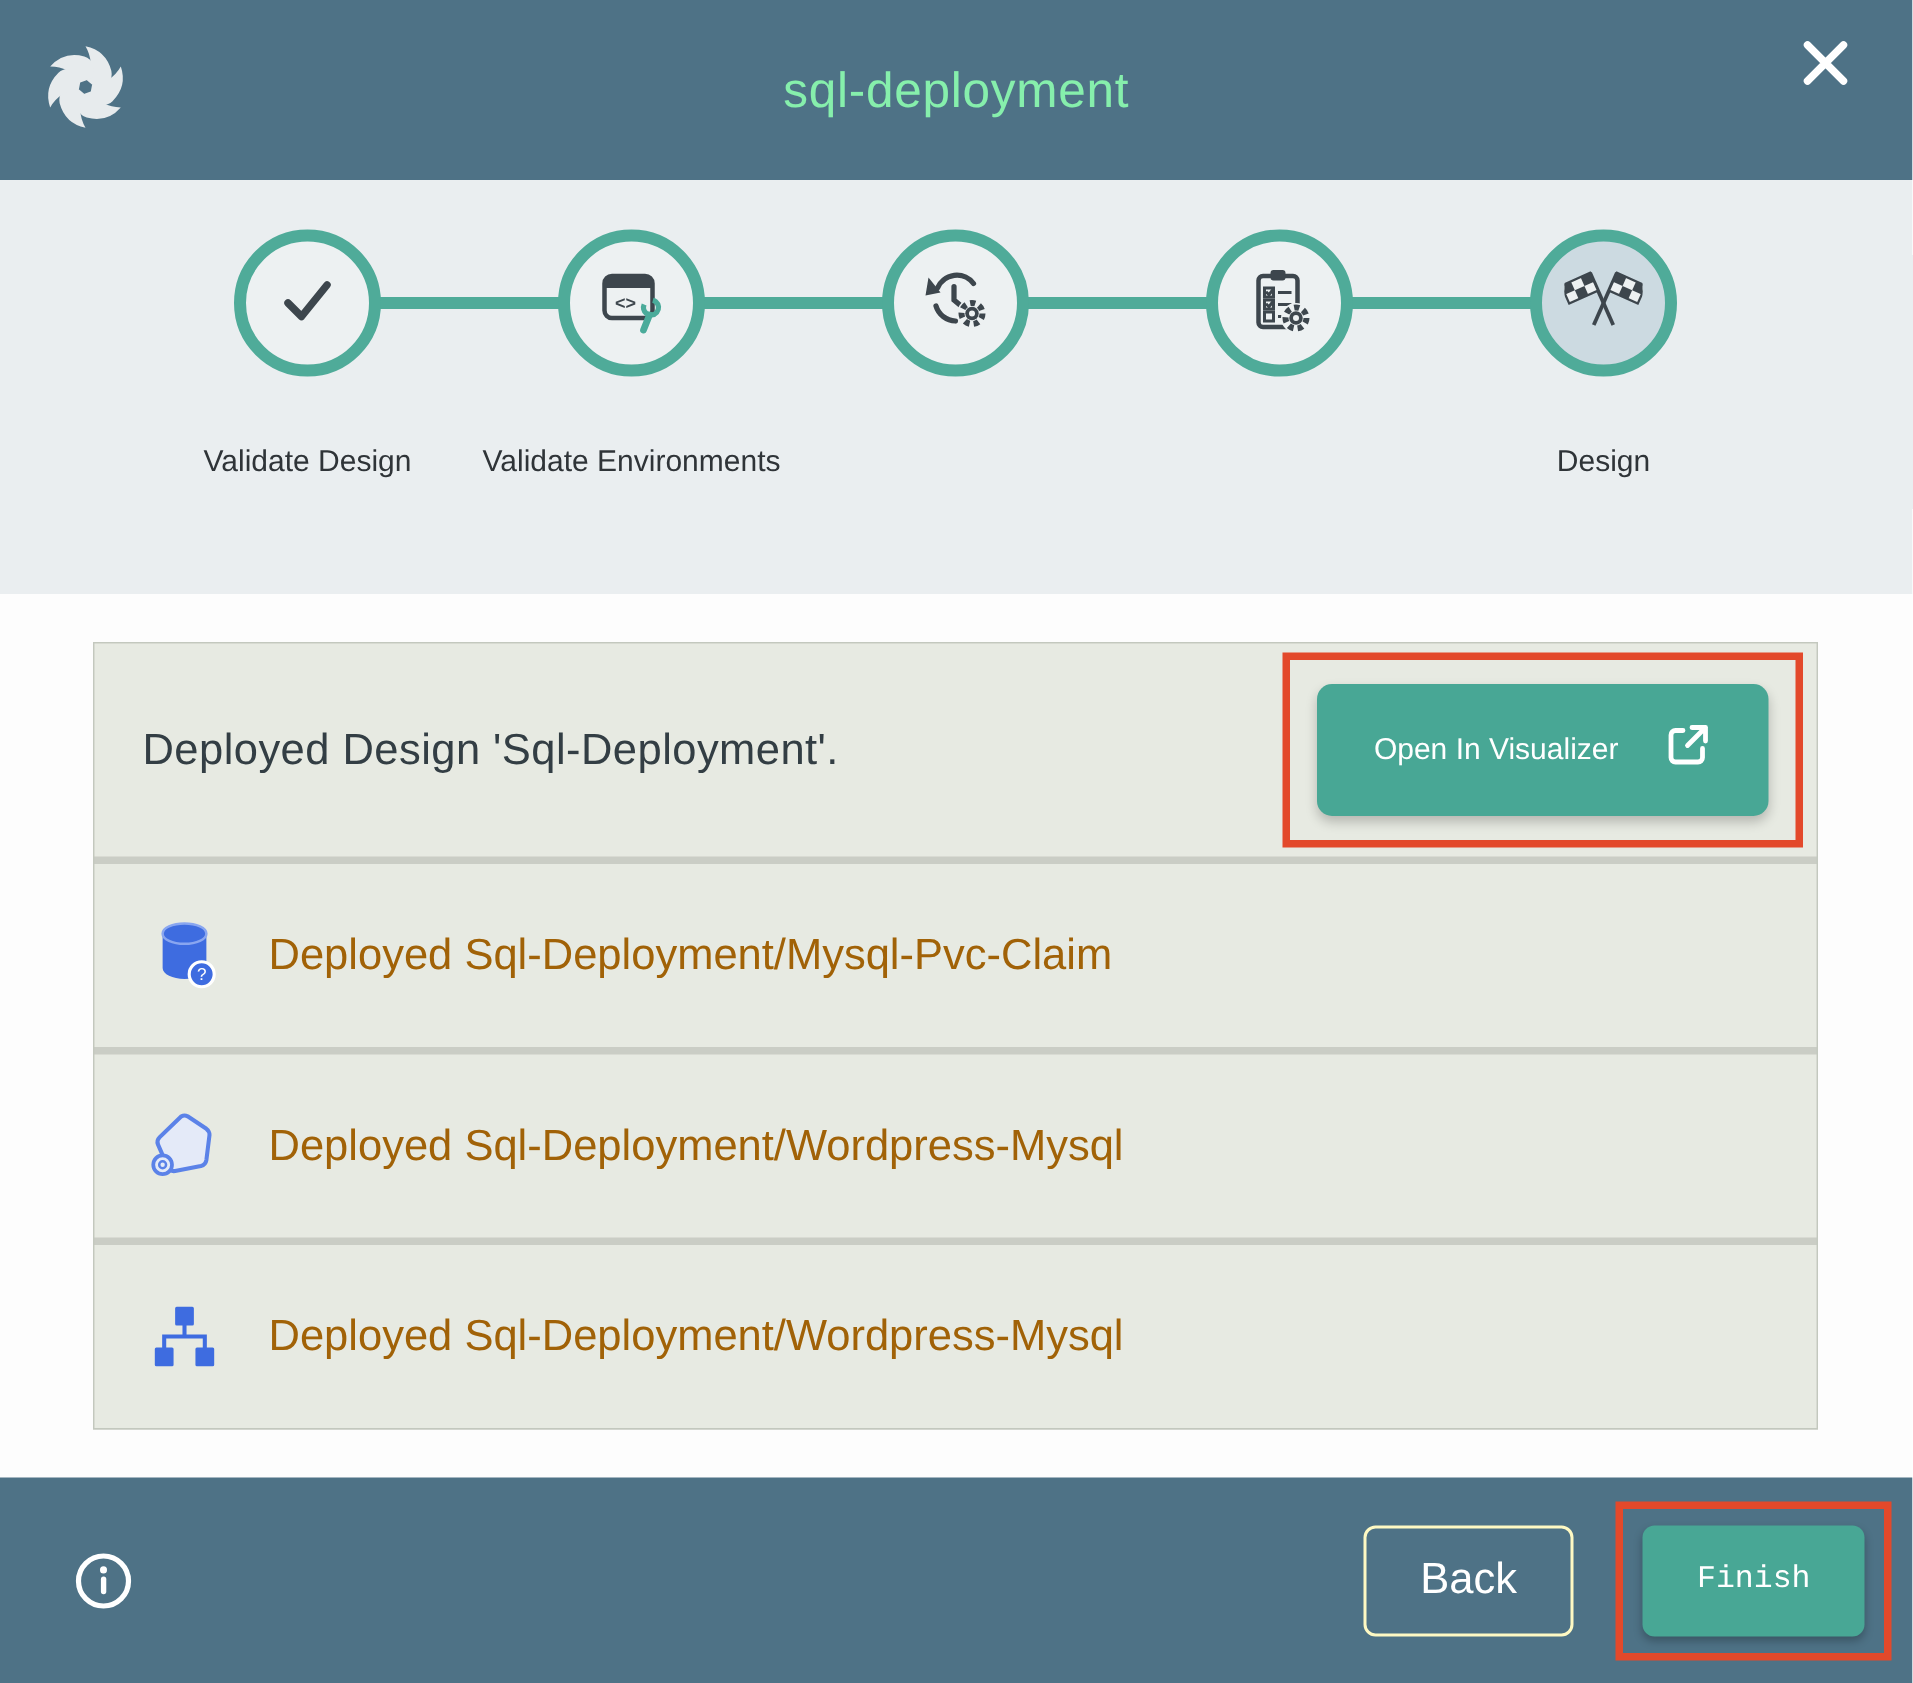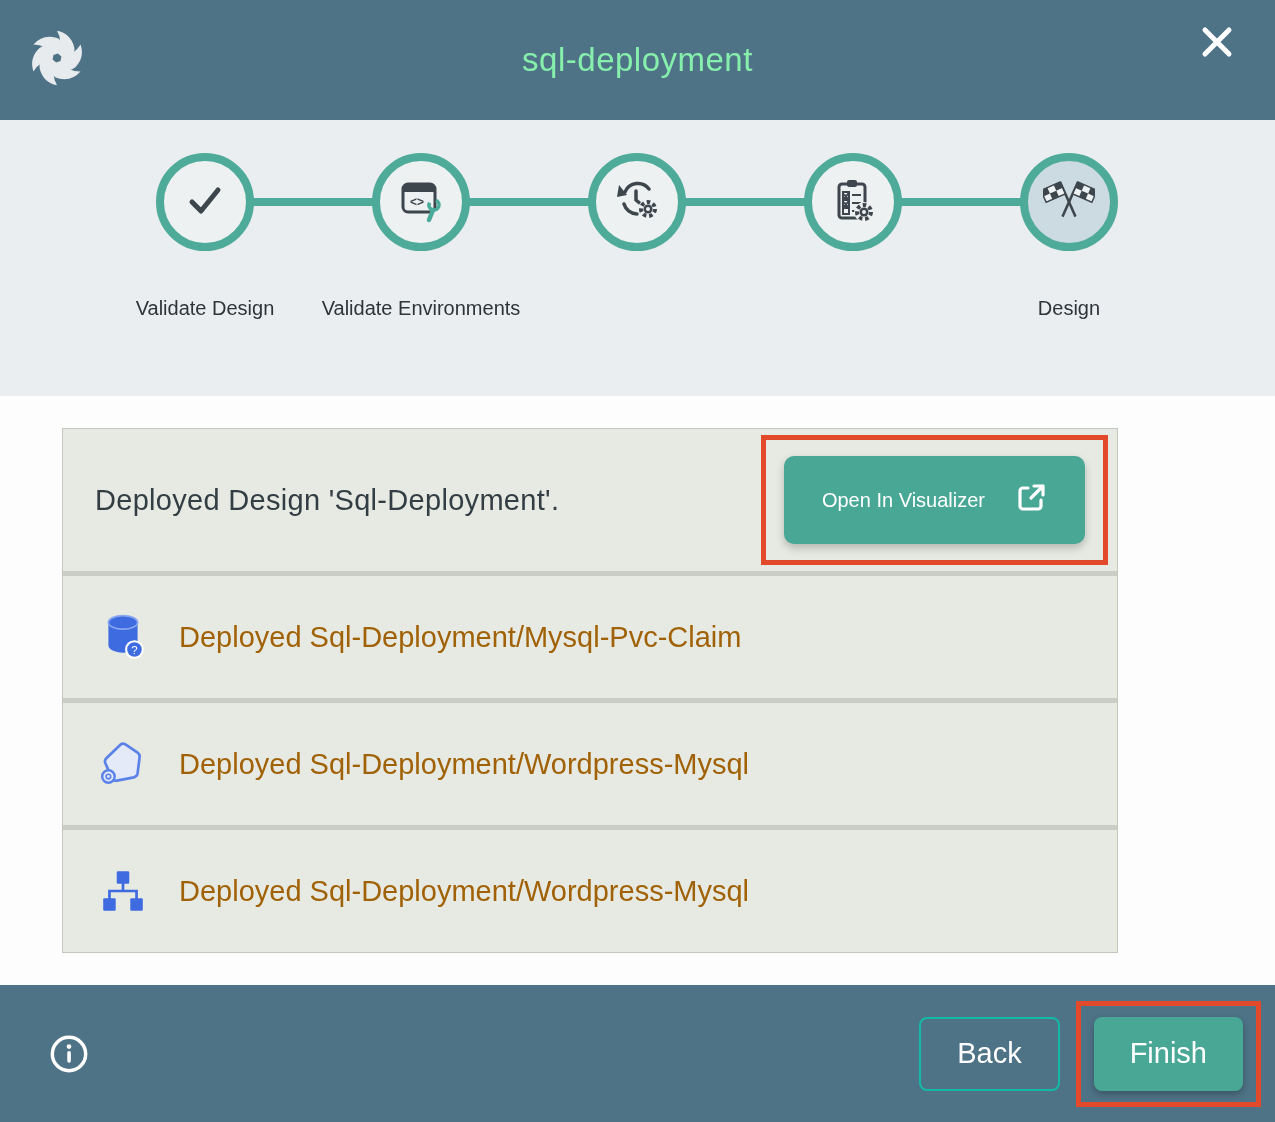--- a/index.html
+++ b/index.html
@@ -17,43 +17,43 @@
   .connector { position:absolute; top:78px; left:205px; width:864px; height:8px; background:#4fab99; }
   .steps-row { position:absolute; top:33px; left:97px; width:1080px; display:flex; z-index:1; }
   .step { width:216px; display:flex; flex-direction:column; align-items:center; }
   .step-circle { width:82px; height:82px; box-sizing:content-box; border:8px solid #4fab99; border-radius:50%;
                  background:#edf1f2; display:flex; align-items:center; justify-content:center; }
   .step.active .step-circle { background:#ccdae1; }
   .step-label { margin-top:37px; width:210px; text-align:center; font-size:20px; line-height:40px; color:#2f3438; }
 
   
   .content { padding-top:32px; }
-  .cards { margin-left:62px; width:1056px; display:flex; flex-direction:column; gap:5px;
+  .cards { margin-left:62px; width:1150px; display:flex; flex-direction:column; gap:5px;
            background:#cacdc5; border:1px solid #c3c8be; }
   .card { background:#e7eae2; }
   .design-row { height:142px; display:flex; align-items:center; justify-content:space-between; padding-left:32px; }
   .design-msg { font-size:29px; color:#333e44; letter-spacing:0.3px; }
   .viz-wrap { border:5px solid #e3492b; padding:16px 18px; margin-right:9px; }
   .viz-btn { height:88px; padding:0 38px; display:flex; align-items:center; gap:30px;
              background:#48a795; color:#fff; font-size:20px; font-family:inherit;
              border:none; border-radius:10px; cursor:pointer; box-shadow:0 4px 8px rgba(0,0,0,.22); }
   .result-row { height:122px; display:flex; align-items:center; padding:0 34px; gap:30px; }
   .result-icon { width:52px; display:flex; justify-content:center; }
   .result-msg { font-size:29px; color:#a16207; }
 
   
   .footer { position:absolute; left:0; bottom:0; width:100%; height:137px; background:#4e7286;
             display:flex; align-items:center; }
   .info-btn { margin-left:48px; width:42px; height:42px; background:none; border:none; cursor:pointer; }
   .footer-spacer { flex:1; }
   .back-btn { height:74px; padding:0 36px; font-size:29px; color:#fff; background:transparent;
-              border:2px solid #14b8a6; border-radius:8px; cursor:pointer; font-family:inherit; margin-right:16px; }
+              border:2px solid #fef9c3; border-radius:8px; cursor:pointer; font-family:inherit; margin-right:28px; }
   .finish-wrap { border:5px solid #e3492b; padding:11px 13px; margin-right:14px; }
-  .finish-btn { height:74px; padding:0 36px; font-size:29px; color:#fff; background:#48a795;
-                border:none; border-radius:8px; cursor:pointer; font-family:Liberation Sans, sans-serif; box-shadow:0 3px 6px rgba(0,0,0,.25); }
+  .finish-btn { height:74px; padding:0 36px; font-size:21px; color:#fff; background:#48a795;
+                border:none; border-radius:8px; cursor:pointer; font-family:Liberation Mono, monospace; box-shadow:0 3px 6px rgba(0,0,0,.25); }
 </style>
 </head>
 <body>
 
 <div class="page">
 
   <div class="header">
     <div class="header-title">sql-deployment</div>
     <span class="logo">
       <svg width="58" height="60" viewBox="-32 -32 64 64">

